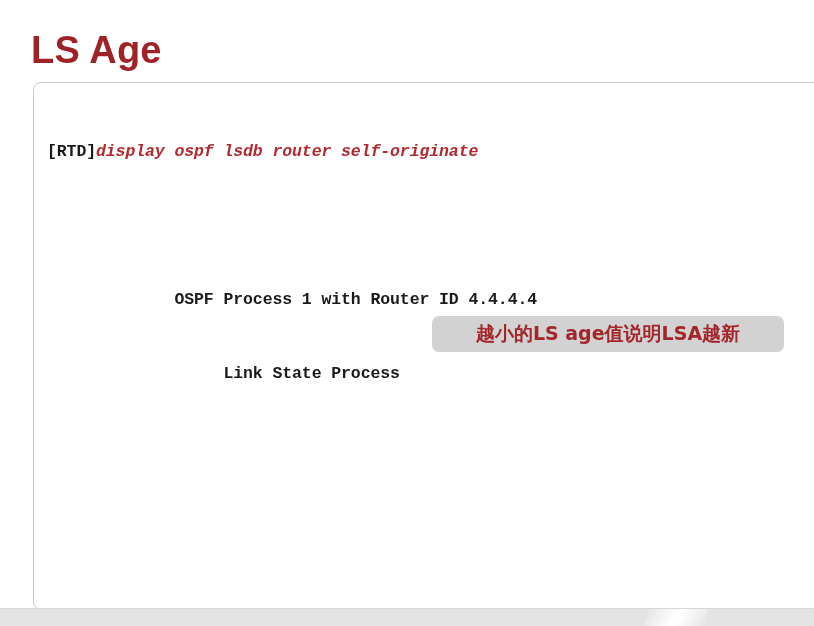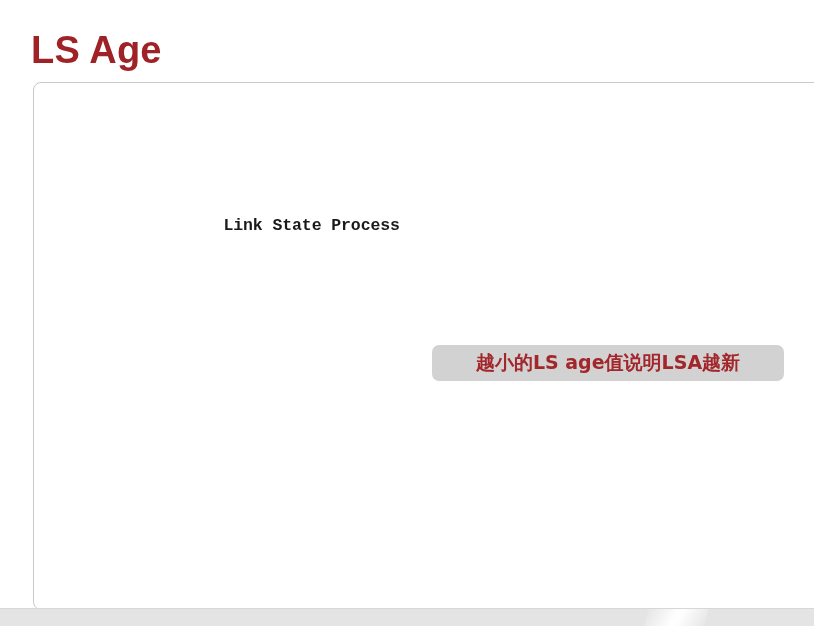--- a/index.html
+++ b/index.html
@@ -69,21 +69,21 @@
   .tok-cmd {
     color: #b02a30;
     font-style: italic;
     font-weight: 700;
   }
 
   
   #callout {
     position: absolute;
     left: 432px;
-    top: 345px;
+    top: 316px;
     width: 352px;
     height: 36px;
     box-sizing: border-box;
     background: #d2d2d2;
     border-radius: 7px;
     display: flex;
     align-items: center;
     justify-content: center;
   }
   #callout-label {
@@ -118,21 +118,23 @@
 </style>
 </head>
 <body>
 
 <div id="slide">
 
   <h1 id="page-title">LS Age</h1>
 
   <div id="cli-box">
     <div id="cli-text">
+      <span class="ln"><span class="tok-prompt">[RTD]</span><span class="tok-cmd">display ospf lsdb router self-originate</span></span>
       <span class="ln blank"></span>
+      <span class="ln">             OSPF Process 1 with Router ID 4.4.4.4</span>
       <span class="ln">                  Link State Process</span>
       <span class="ln blank"></span>
       <span class="ln blank"></span>
       
       
       
       
       
       
       

